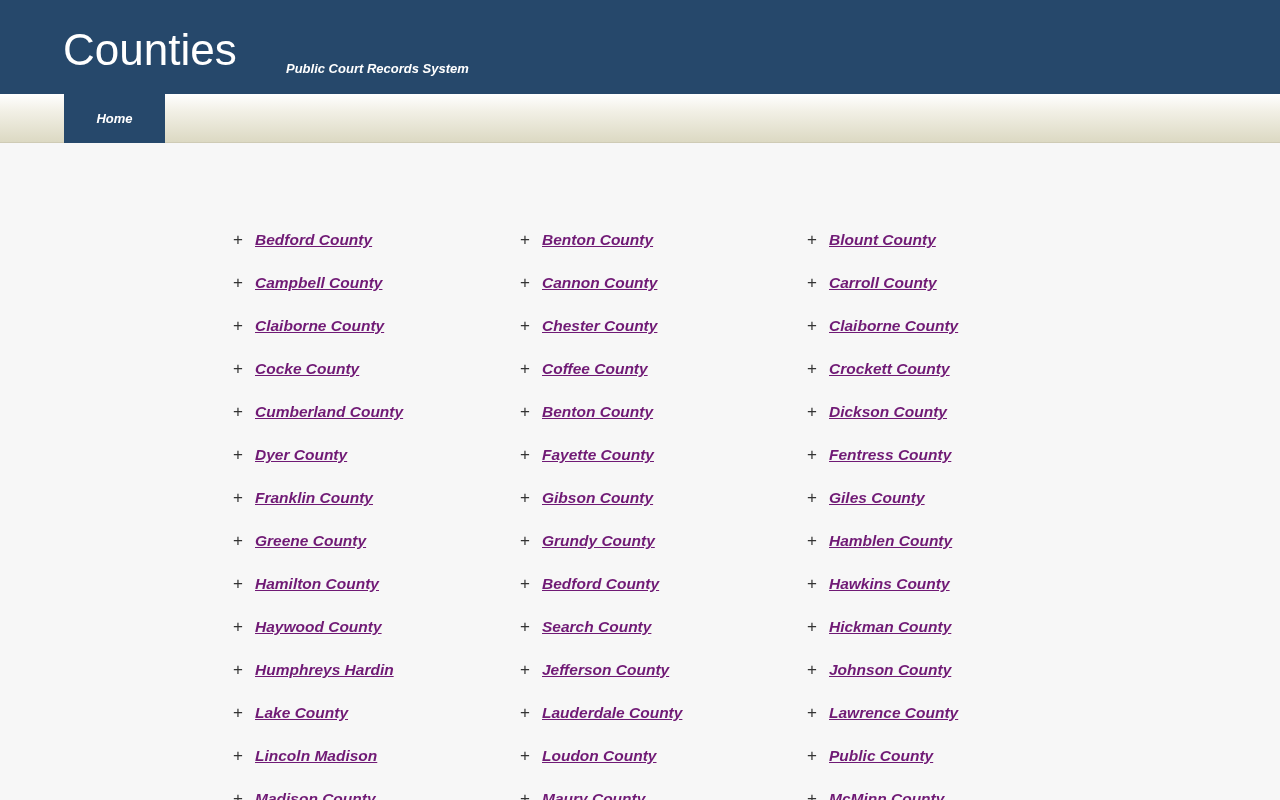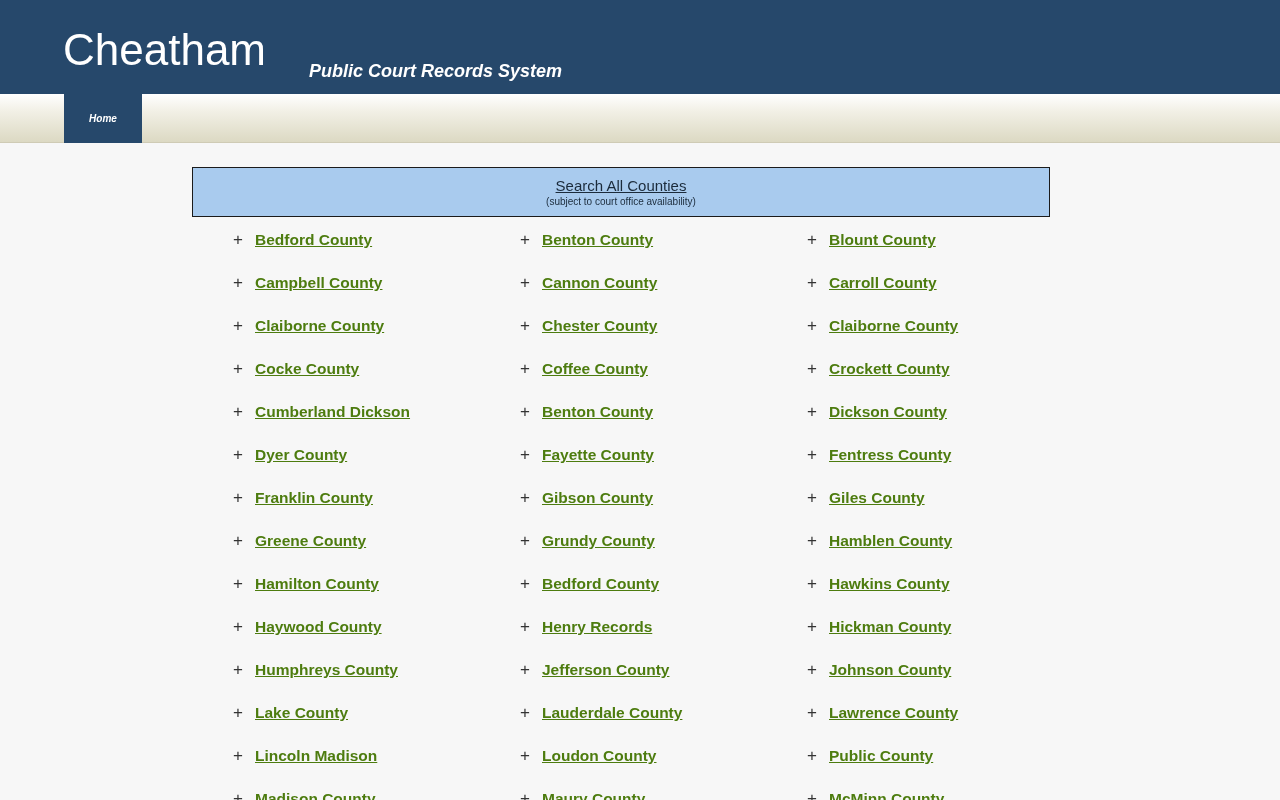--- a/index.html
+++ b/index.html
@@ -25,45 +25,45 @@
     top: 27px;
     color: #ffffff;
     font-size: 44px;
     line-height: 46px;
     font-weight: 400;
     letter-spacing: 0px;
     white-space: nowrap;
   }
   #site-subtitle {
     position: absolute;
-    left: 309px;
+    left: 286px;
     top: 61px;
     color: #ffffff;
-    font-size: 18px;
+    font-size: 13px;
     font-weight: bold;
     font-style: italic;
     white-space: nowrap;
   }
 
   
   #nav-bar {
     height: 49px;
     background: linear-gradient(to bottom, #ffffff 0%, #f2f0e6 35%, #dcd9c3 100%);
     position: relative;
     border-bottom: 1px solid #cfcbb5;
   }
   #nav-home {
     position: absolute;
     left: 64px;
     top: 0;
-    width: 78px;
+    width: 101px;
     height: 49px;
     background: #26486b;
     color: #ffffff;
-    font-size: 10px;
+    font-size: 13px;
     font-weight: bold;
     font-style: italic;
     display: flex;
     align-items: center;
     justify-content: center;
     text-decoration: none;
     cursor: pointer;
   }
 
   
@@ -124,46 +124,43 @@
     font-size: 17px;
     font-weight: 400;
     line-height: 22px;
     flex: none;
     text-align: left;
     padding-left: 41px;
     box-sizing: content-box;
     margin-right: 0;
   }
   .county-link {
-    color: #4d7c0f;
+    color: #701a75;
     font-size: 15.5px;
+    font-style: italic;
     font-weight: bold;
     text-decoration: underline;
     cursor: pointer;
     line-height: 22px;
   }
 </style>
 </head>
 <body>
 
 <div id="header-bar">
-  <div id="site-title">Cheatham</div>
+  <div id="site-title">Counties</div>
   <div id="site-subtitle">Public Court Records System</div>
 </div>
 
 <div id="nav-bar">
   <a id="nav-home">Home</a>
 </div>
 
 <div id="content">
 
-  <div id="search-all-banner">
-    <div id="search-all-title">Search All Counties</div>
-    <div id="search-all-note">(subject to court office availability)</div>
-  </div>
 
   <div id="county-grid">
       <div class="county-item">
         <span class="plus-icon">+</span>
         <span class="county-link">Bedford County</span>
       </div>
       <div class="county-item">
         <span class="plus-icon">+</span>
         <span class="county-link">Benton County</span>
       </div>
@@ -202,21 +199,21 @@
       <div class="county-item">
         <span class="plus-icon">+</span>
         <span class="county-link">Coffee County</span>
       </div>
       <div class="county-item">
         <span class="plus-icon">+</span>
         <span class="county-link">Crockett County</span>
       </div>
       <div class="county-item">
         <span class="plus-icon">+</span>
-        <span class="county-link">Cumberland Dickson</span>
+        <span class="county-link">Cumberland County</span>
       </div>
       <div class="county-item">
         <span class="plus-icon">+</span>
         <span class="county-link">Benton County</span>
       </div>
       <div class="county-item">
         <span class="plus-icon">+</span>
         <span class="county-link">Dickson County</span>
       </div>
       <div class="county-item">
@@ -266,29 +263,29 @@
       <div class="county-item">
         <span class="plus-icon">+</span>
         <span class="county-link">Hawkins County</span>
       </div>
       <div class="county-item">
         <span class="plus-icon">+</span>
         <span class="county-link">Haywood County</span>
       </div>
       <div class="county-item">
         <span class="plus-icon">+</span>
-        <span class="county-link">Henry Records</span>
+        <span class="county-link">Search County</span>
       </div>
       <div class="county-item">
         <span class="plus-icon">+</span>
         <span class="county-link">Hickman County</span>
       </div>
       <div class="county-item">
         <span class="plus-icon">+</span>
-        <span class="county-link">Humphreys County</span>
+        <span class="county-link">Humphreys Hardin</span>
       </div>
       <div class="county-item">
         <span class="plus-icon">+</span>
         <span class="county-link">Jefferson County</span>
       </div>
       <div class="county-item">
         <span class="plus-icon">+</span>
         <span class="county-link">Johnson County</span>
       </div>
       <div class="county-item">

